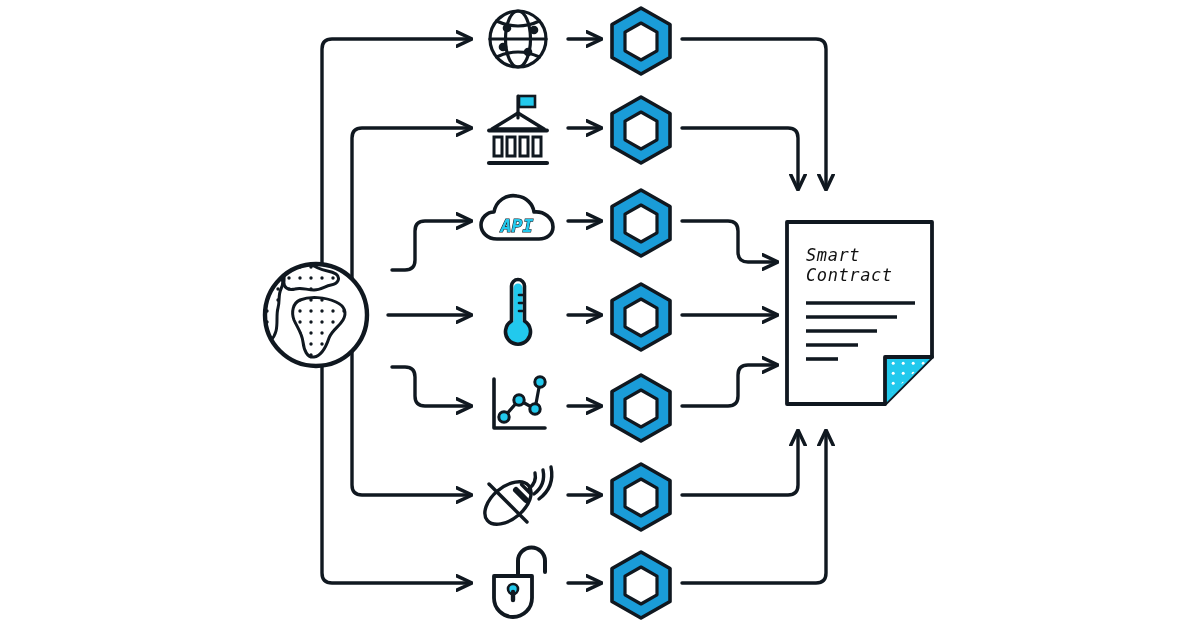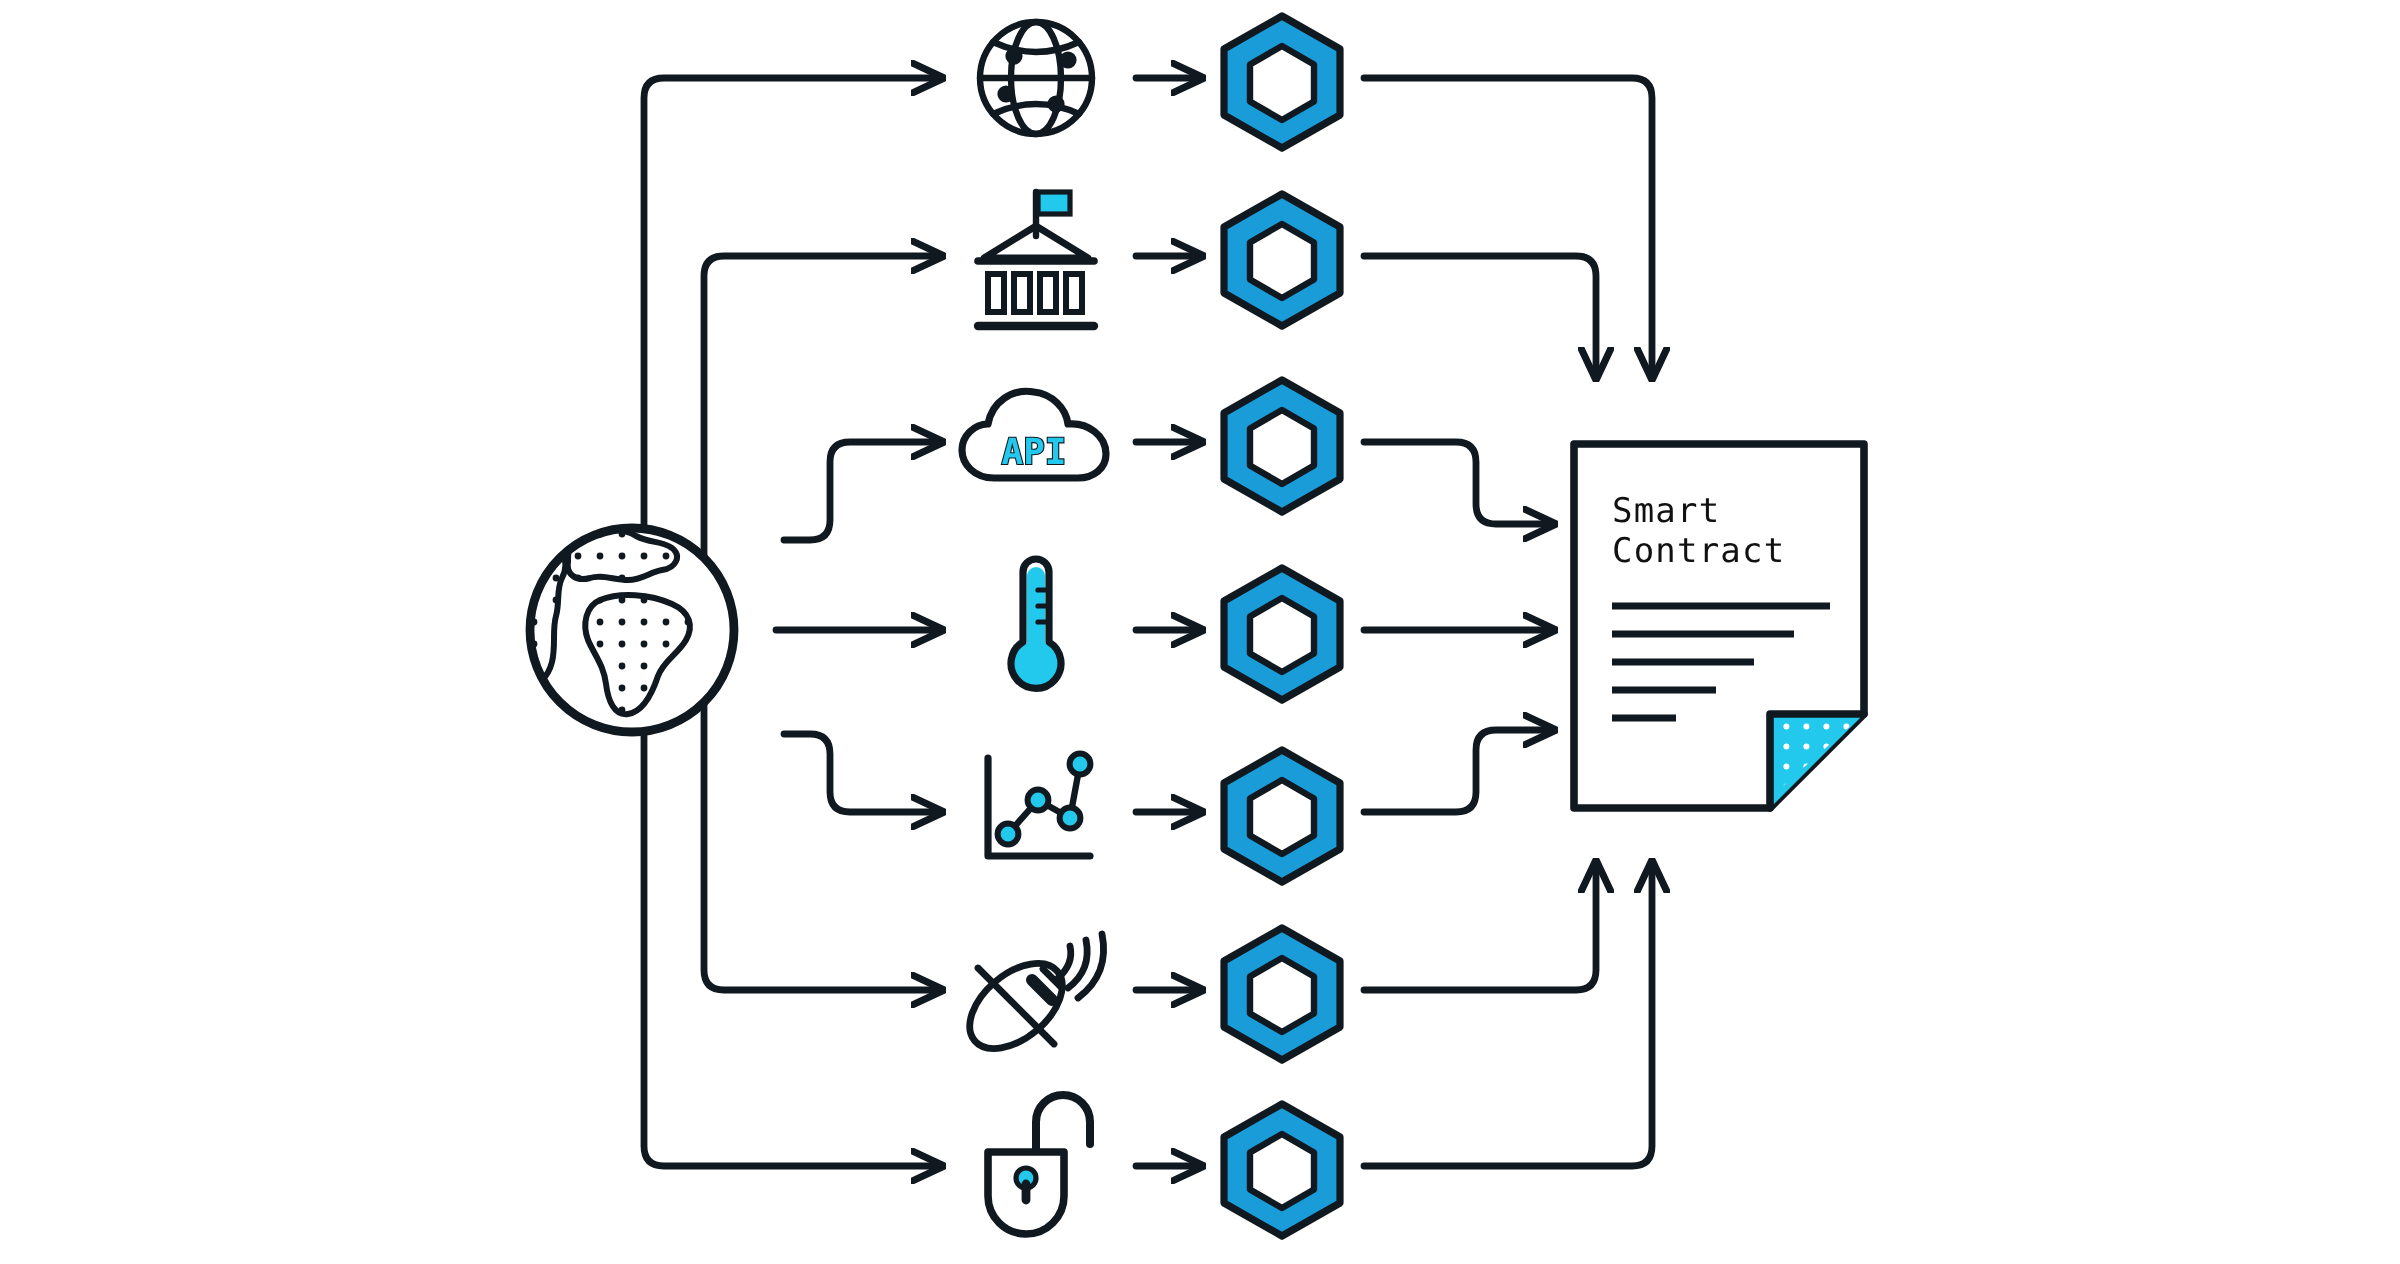--- a/index.html
+++ b/index.html
@@ -9,20 +9,21 @@
   }
   body {
     font-family: "Liberation Sans", sans-serif;
   }
   #diagram-root {
     position: relative;
     width: 1088px;
     height: 632px;
     background: #ffffff;
     overflow: hidden;
+    font-style: italic;
   }
   #diagram-svg {
     display: block;
     width: 1200px;
     height: 632px;
   }
   .doc-title-text {
     font-family: "DejaVu Sans Mono", "Liberation Mono", monospace;
     font-size: 17px;
     fill: #111111;

